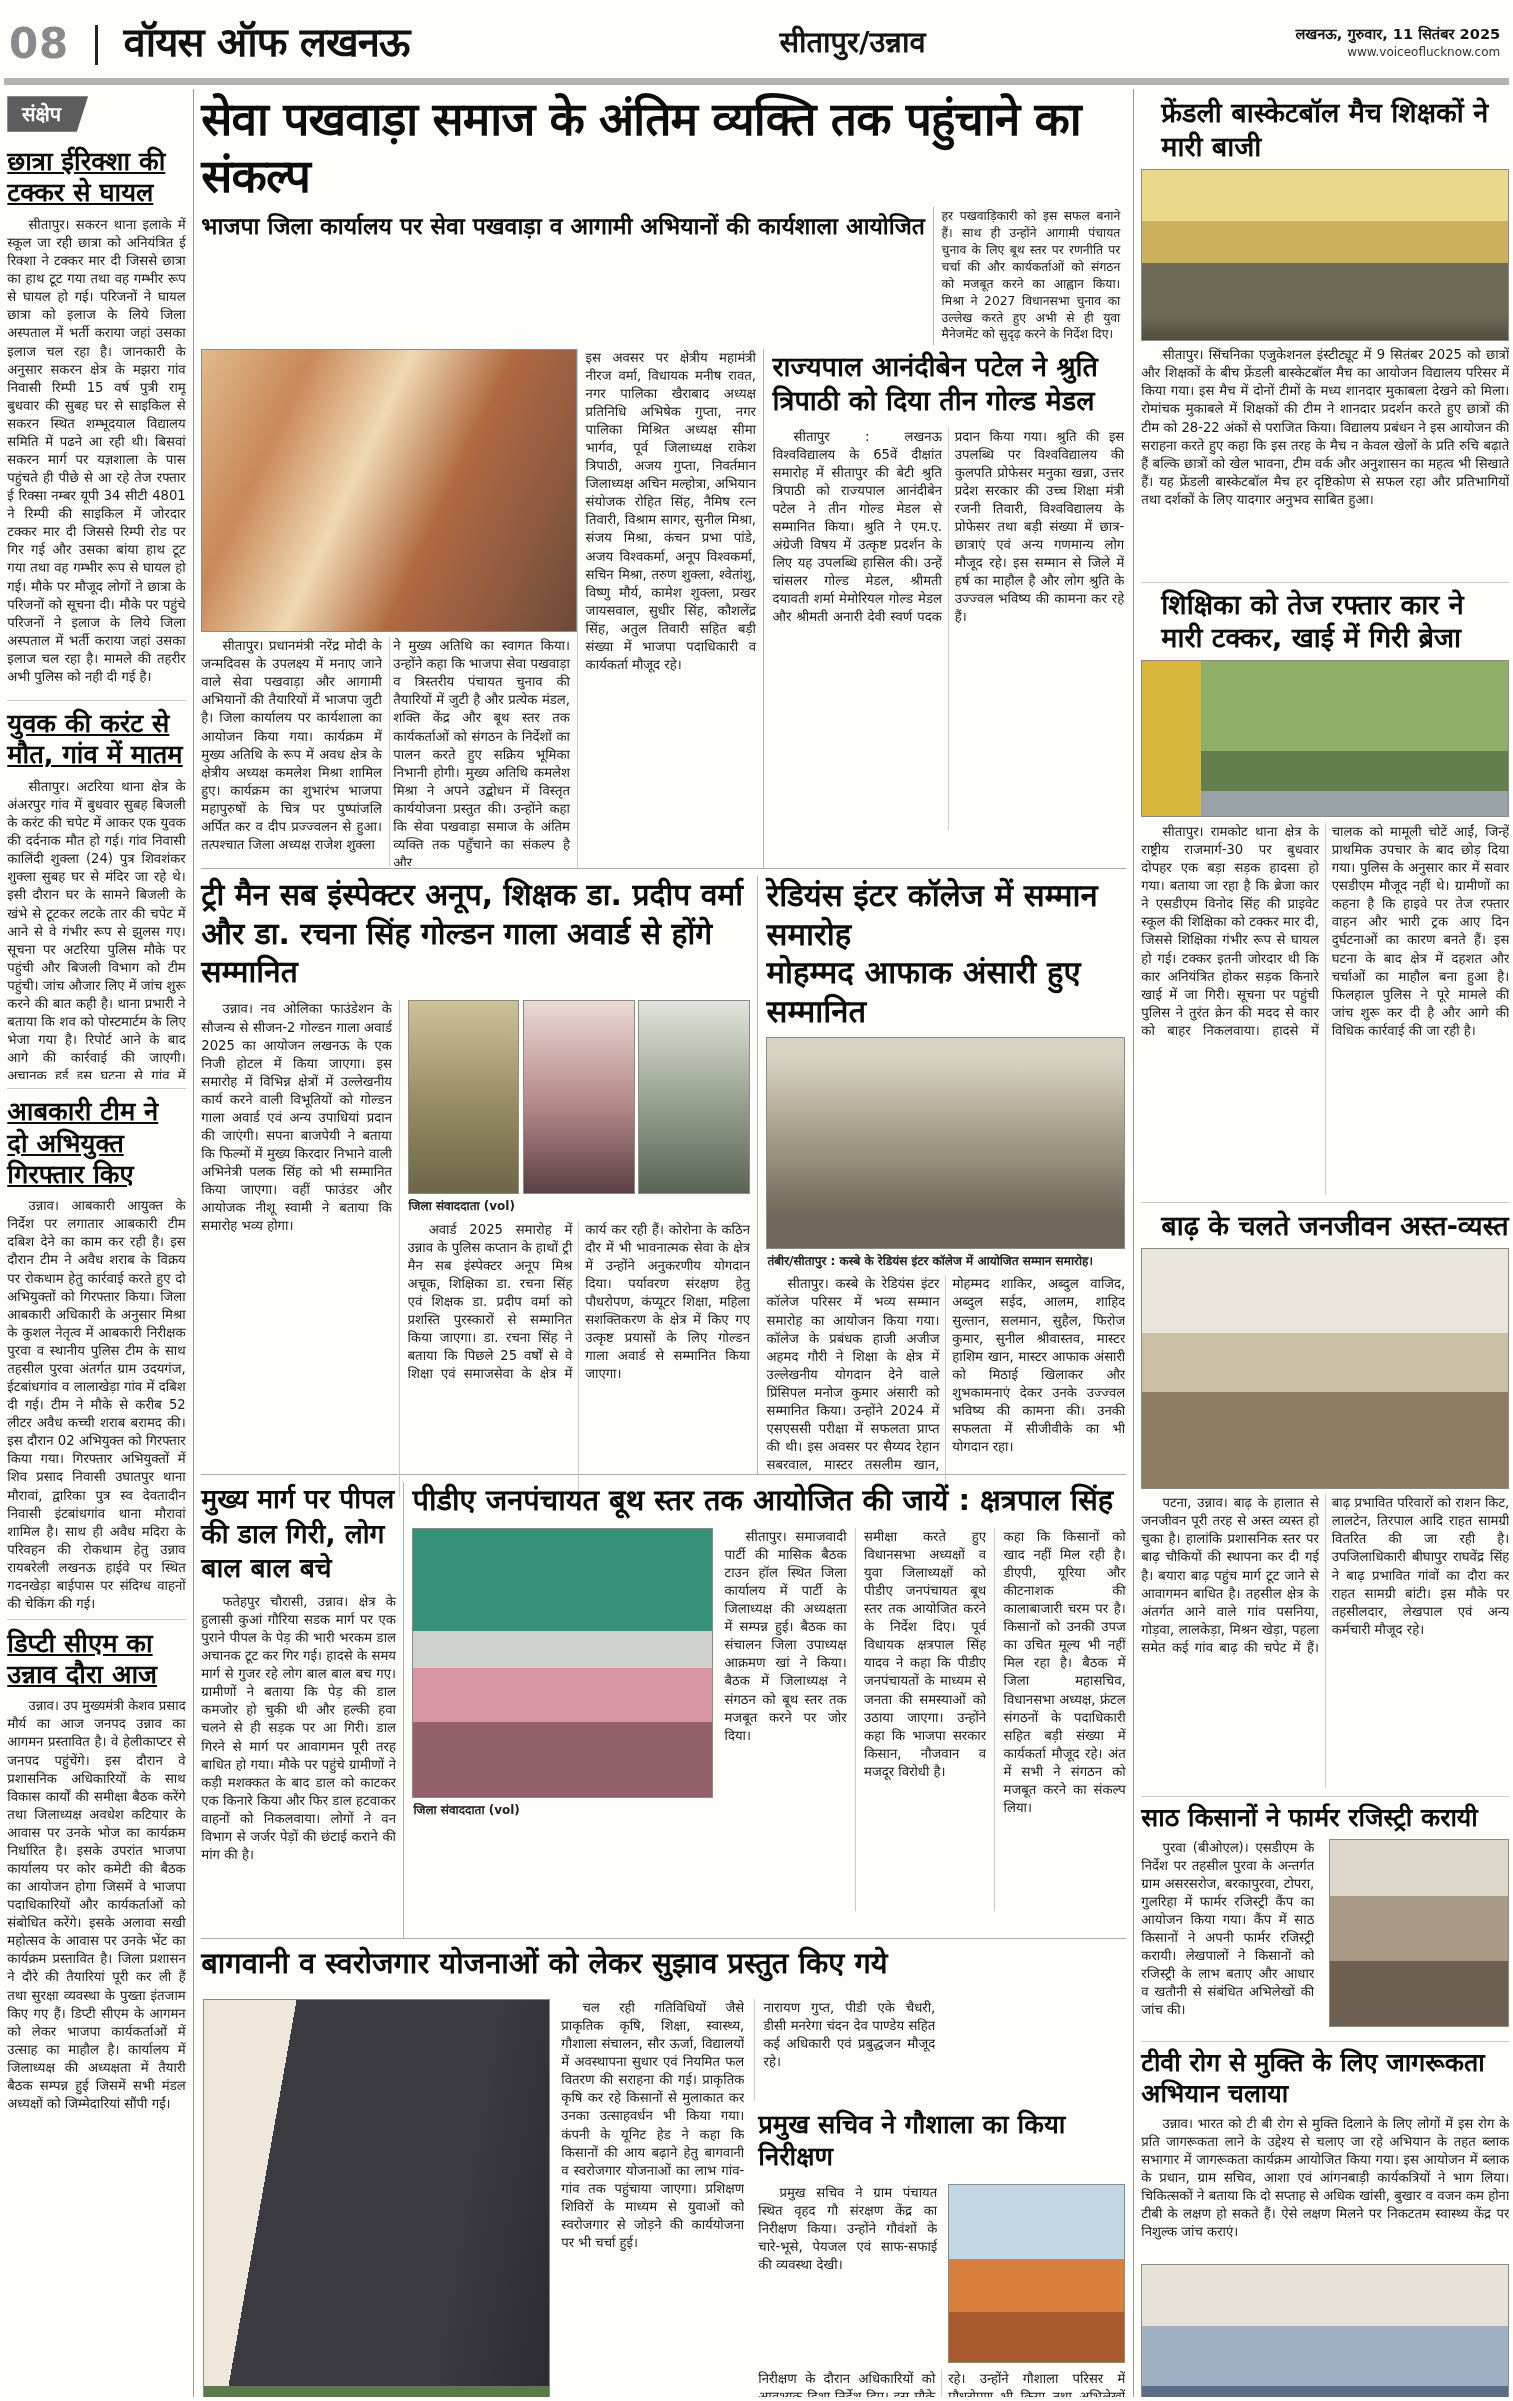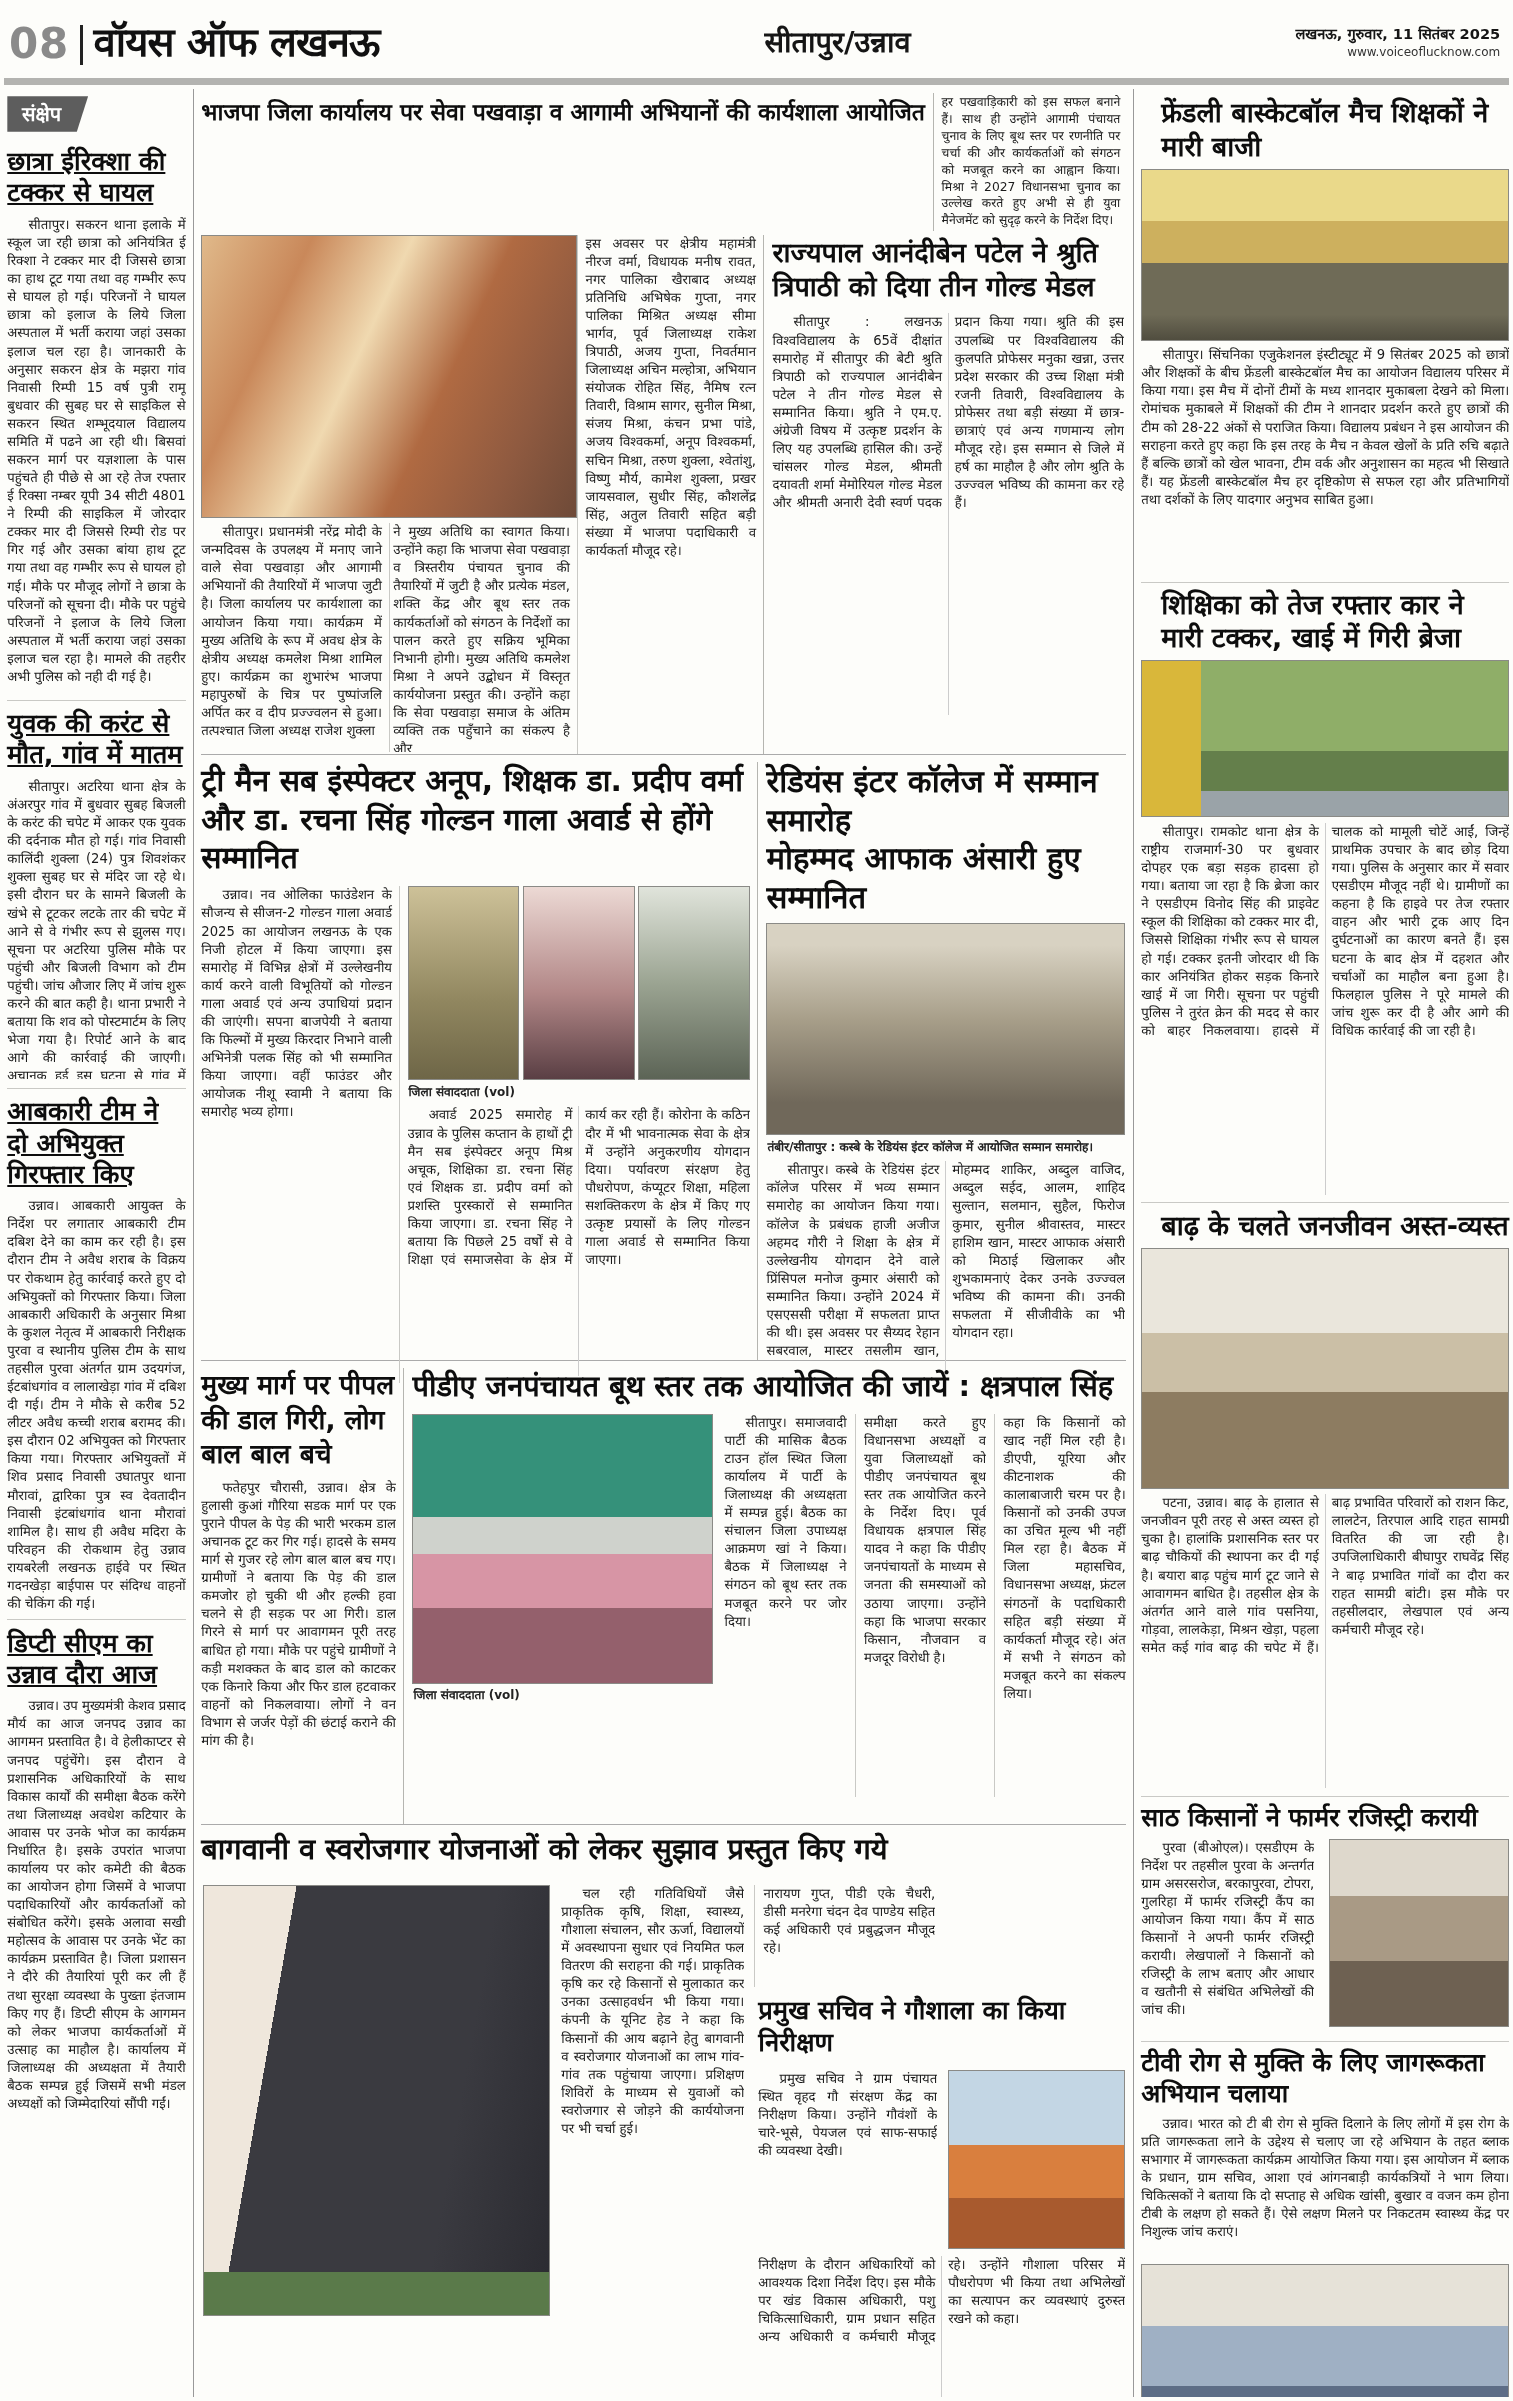--- a/index.html
+++ b/index.html
@@ -2,21 +2,21 @@
 <html style="font-size:14.6px"><head>
 <meta charset="utf-8">
 <style>
   * { margin:0; padding:0; box-sizing:border-box; }
   html,body { background:#e8e8e4; }
   body { font-family:"DejaVu Sans","Liberation Sans",sans-serif; color:#151515; }
   .page { width:1513px; height:2401px; background:#fdfdfa; margin:0 auto; overflow:hidden; position:relative; }
 
   
   .masthead { height:78px; display:flex; align-items:center; justify-content:space-between; padding:5.5px 12.8px 1.8px 9px; }
-  .mh-left { display:flex; align-items:flex-end; gap:9px; }
+  .mh-left { display:flex; align-items:flex-end; gap:24px; }
   .pageno { font-size:42px; font-weight:bold; color:#8a8a8a; letter-spacing:0.9px; }
   .mh-sep { width:2.7px; height:40px; background:#222; display:inline-block; margin:0 1.8px 3.7px; }
   .mh-title { font-size:40px; font-weight:bold; color:#111; letter-spacing:-0.9px; }
   .mh-center { font-size:29px; font-weight:bold; }
   .mh-right { text-align:right; }
   .mh-date { font-size:14.6px; font-weight:bold; }
   .mh-site { font-size:12px; color:#333; margin-top:1.8px; }
   .mh-bar { height:7.3px; background:#b3b3b0; margin:0 3.7px; }
 
   .content { display:flex; height:2312px; padding-top:3.7px; }
@@ -166,20 +166,21 @@
         <h3 class="lr-h">आबकारी टीम ने दो अभियुक्त गिरफ्तार किए</h3>
         <p class="bodytxt indent lr-b lr-b3">उन्नाव। आबकारी आयुक्त के निर्देश पर लगातार आबकारी टीम दबिश देने का काम कर रही है। इस दौरान टीम ने अवैध शराब के विक्रय पर रोकथाम हेतु कार्रवाई करते हुए दो अभियुक्तों को गिरफ्तार किया। जिला आबकारी अधिकारी के अनुसार मिश्रा के कुशल नेतृत्व में आबकारी निरीक्षक पुरवा व स्थानीय पुलिस टीम के साथ तहसील पुरवा अंतर्गत ग्राम उदयगंज, ईटबांधगांव व लालाखेड़ा गांव में दबिश दी गई। टीम ने मौके से करीब 52 लीटर अवैध कच्ची शराब बरामद की। इस दौरान 02 अभियुक्त को गिरफ्तार किया गया। गिरफ्तार अभियुक्तों में शिव प्रसाद निवासी उघातपुर थाना मौरावां, द्वारिका पुत्र स्व देवतादीन निवासी इंटबांधगांव थाना मौरावां शामिल है। साथ ही अवैध मदिरा के परिवहन की रोकथाम हेतु उन्नाव रायबरेली लखनऊ हाईवे पर स्थित गदनखेड़ा बाईपास पर संदिग्ध वाहनों की चेकिंग की गई।</p>
       </article>
       <article class="lr-art">
         <h3 class="lr-h">डिप्टी सीएम का उन्नाव दौरा आज</h3>
         <p class="bodytxt indent lr-b lr-b4">उन्नाव। उप मुख्यमंत्री केशव प्रसाद मौर्य का आज जनपद उन्नाव का आगमन प्रस्तावित है। वे हेलीकाप्टर से जनपद पहुंचेंगे। इस दौरान वे प्रशासनिक अधिकारियों के साथ विकास कार्यों की समीक्षा बैठक करेंगे तथा जिलाध्यक्ष अवधेश कटियार के आवास पर उनके भोज का कार्यक्रम निर्धारित है। इसके उपरांत भाजपा कार्यालय पर कोर कमेटी की बैठक का आयोजन होगा जिसमें वे भाजपा पदाधिकारियों और कार्यकर्ताओं को संबोधित करेंगे। इसके अलावा सखी महोत्सव के आवास पर उनके भेंट का कार्यक्रम प्रस्तावित है। जिला प्रशासन ने दौरे की तैयारियां पूरी कर ली हैं तथा सुरक्षा व्यवस्था के पुख्ता इंतजाम किए गए हैं। डिप्टी सीएम के आगमन को लेकर भाजपा कार्यकर्ताओं में उत्साह का माहौल है। कार्यालय में जिलाध्यक्ष की अध्यक्षता में तैयारी बैठक सम्पन्न हुई जिसमें सभी मंडल अध्यक्षों को जिम्मेदारियां सौंपी गईं।</p>
       </article>
     </aside>
 
     <main class="center">
+      <h1 class="lead-h">सेवा पखवाड़ा समाज के अंतिम व्यक्ति तक पहुंचाने का संकल्प</h1>
       <div class="lead-subrow">
         <h2 class="lead-sub">भाजपा जिला कार्यालय पर सेवा पखवाड़ा व आगामी अभियानों की कार्यशाला आयोजित</h2>
         <p class="lead-intro bodytxt">हर पखवाड़िकारी को इस सफल बनाने हैं। साथ ही उन्होंने आगामी पंचायत चुनाव के लिए बूथ स्तर पर रणनीति पर चर्चा की और कार्यकर्ताओं को संगठन को मजबूत करने का आह्वान किया। मिश्रा ने 2027 विधानसभा चुनाव का उल्लेख करते हुए अभी से ही युवा मैनेजमेंट को सुदृढ़ करने के निर्देश दिए।</p>
       </div>
 
       <section class="rowA">
         <div class="rowA-left">
           <div class="photo ph-lead"></div>
           <div class="rowA-left-cols">
             <p class="bodytxt indent col colw">सीतापुर। प्रधानमंत्री नरेंद्र मोदी के जन्मदिवस के उपलक्ष्य में मनाए जाने वाले सेवा पखवाड़ा और आगामी अभियानों की तैयारियों में भाजपा जुटी है। जिला कार्यालय पर कार्यशाला का आयोजन किया गया। कार्यक्रम में मुख्य अतिथि के रूप में अवध क्षेत्र के क्षेत्रीय अध्यक्ष कमलेश मिश्रा शामिल हुए। कार्यक्रम का शुभारंभ भाजपा महापुरुषों के चित्र पर पुष्पांजलि अर्पित कर व दीप प्रज्ज्वलन से हुआ। तत्पश्चात जिला अध्यक्ष राजेश शुक्ला</p>

